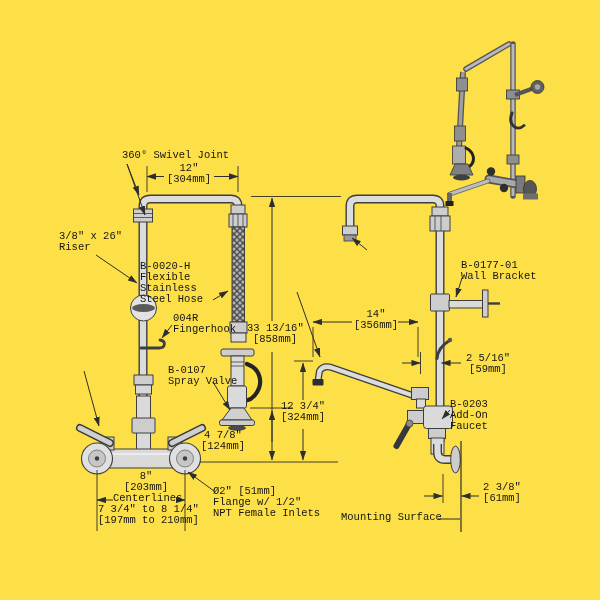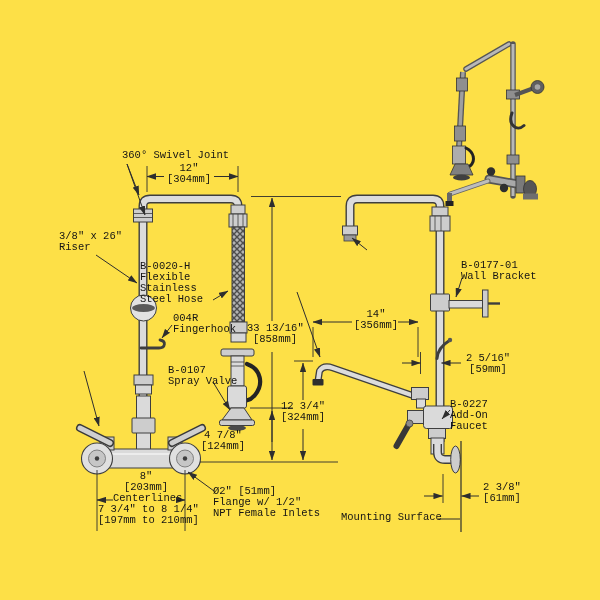--- a/index.html
+++ b/index.html
@@ -252,20 +252,20 @@
 [197mm to 210mm]</div>
 <div class="lbl" style="left:213px; top:486px;">Ø2" [51mm]
 Flange w/ 1/2"
 NPT Female Inlets</div>
 <div class="lbl" style="left:461px; top:260px;">B-0177-01
 Wall Bracket</div>
 <div class="lbl ctr" style="left:351px; top:309px; width:50px;">14"
 [356mm]</div>
 <div class="lbl ctr" style="left:460px; top:353px; width:56px;">2 5/16"
 [59mm]</div>
-<div class="lbl" style="left:450px; top:399px;">B-0227
+<div class="lbl" style="left:450px; top:399px;">B-0203
 Add-On
 Faucet</div>
 <div class="lbl ctr" style="left:478px; top:482px; width:48px;">2 3/8"
 [61mm]</div>
 <div class="lbl" style="left:341px; top:512px;text-align:center;">Mounting Surface</div>
 
 </div>
 
 </body></html>

